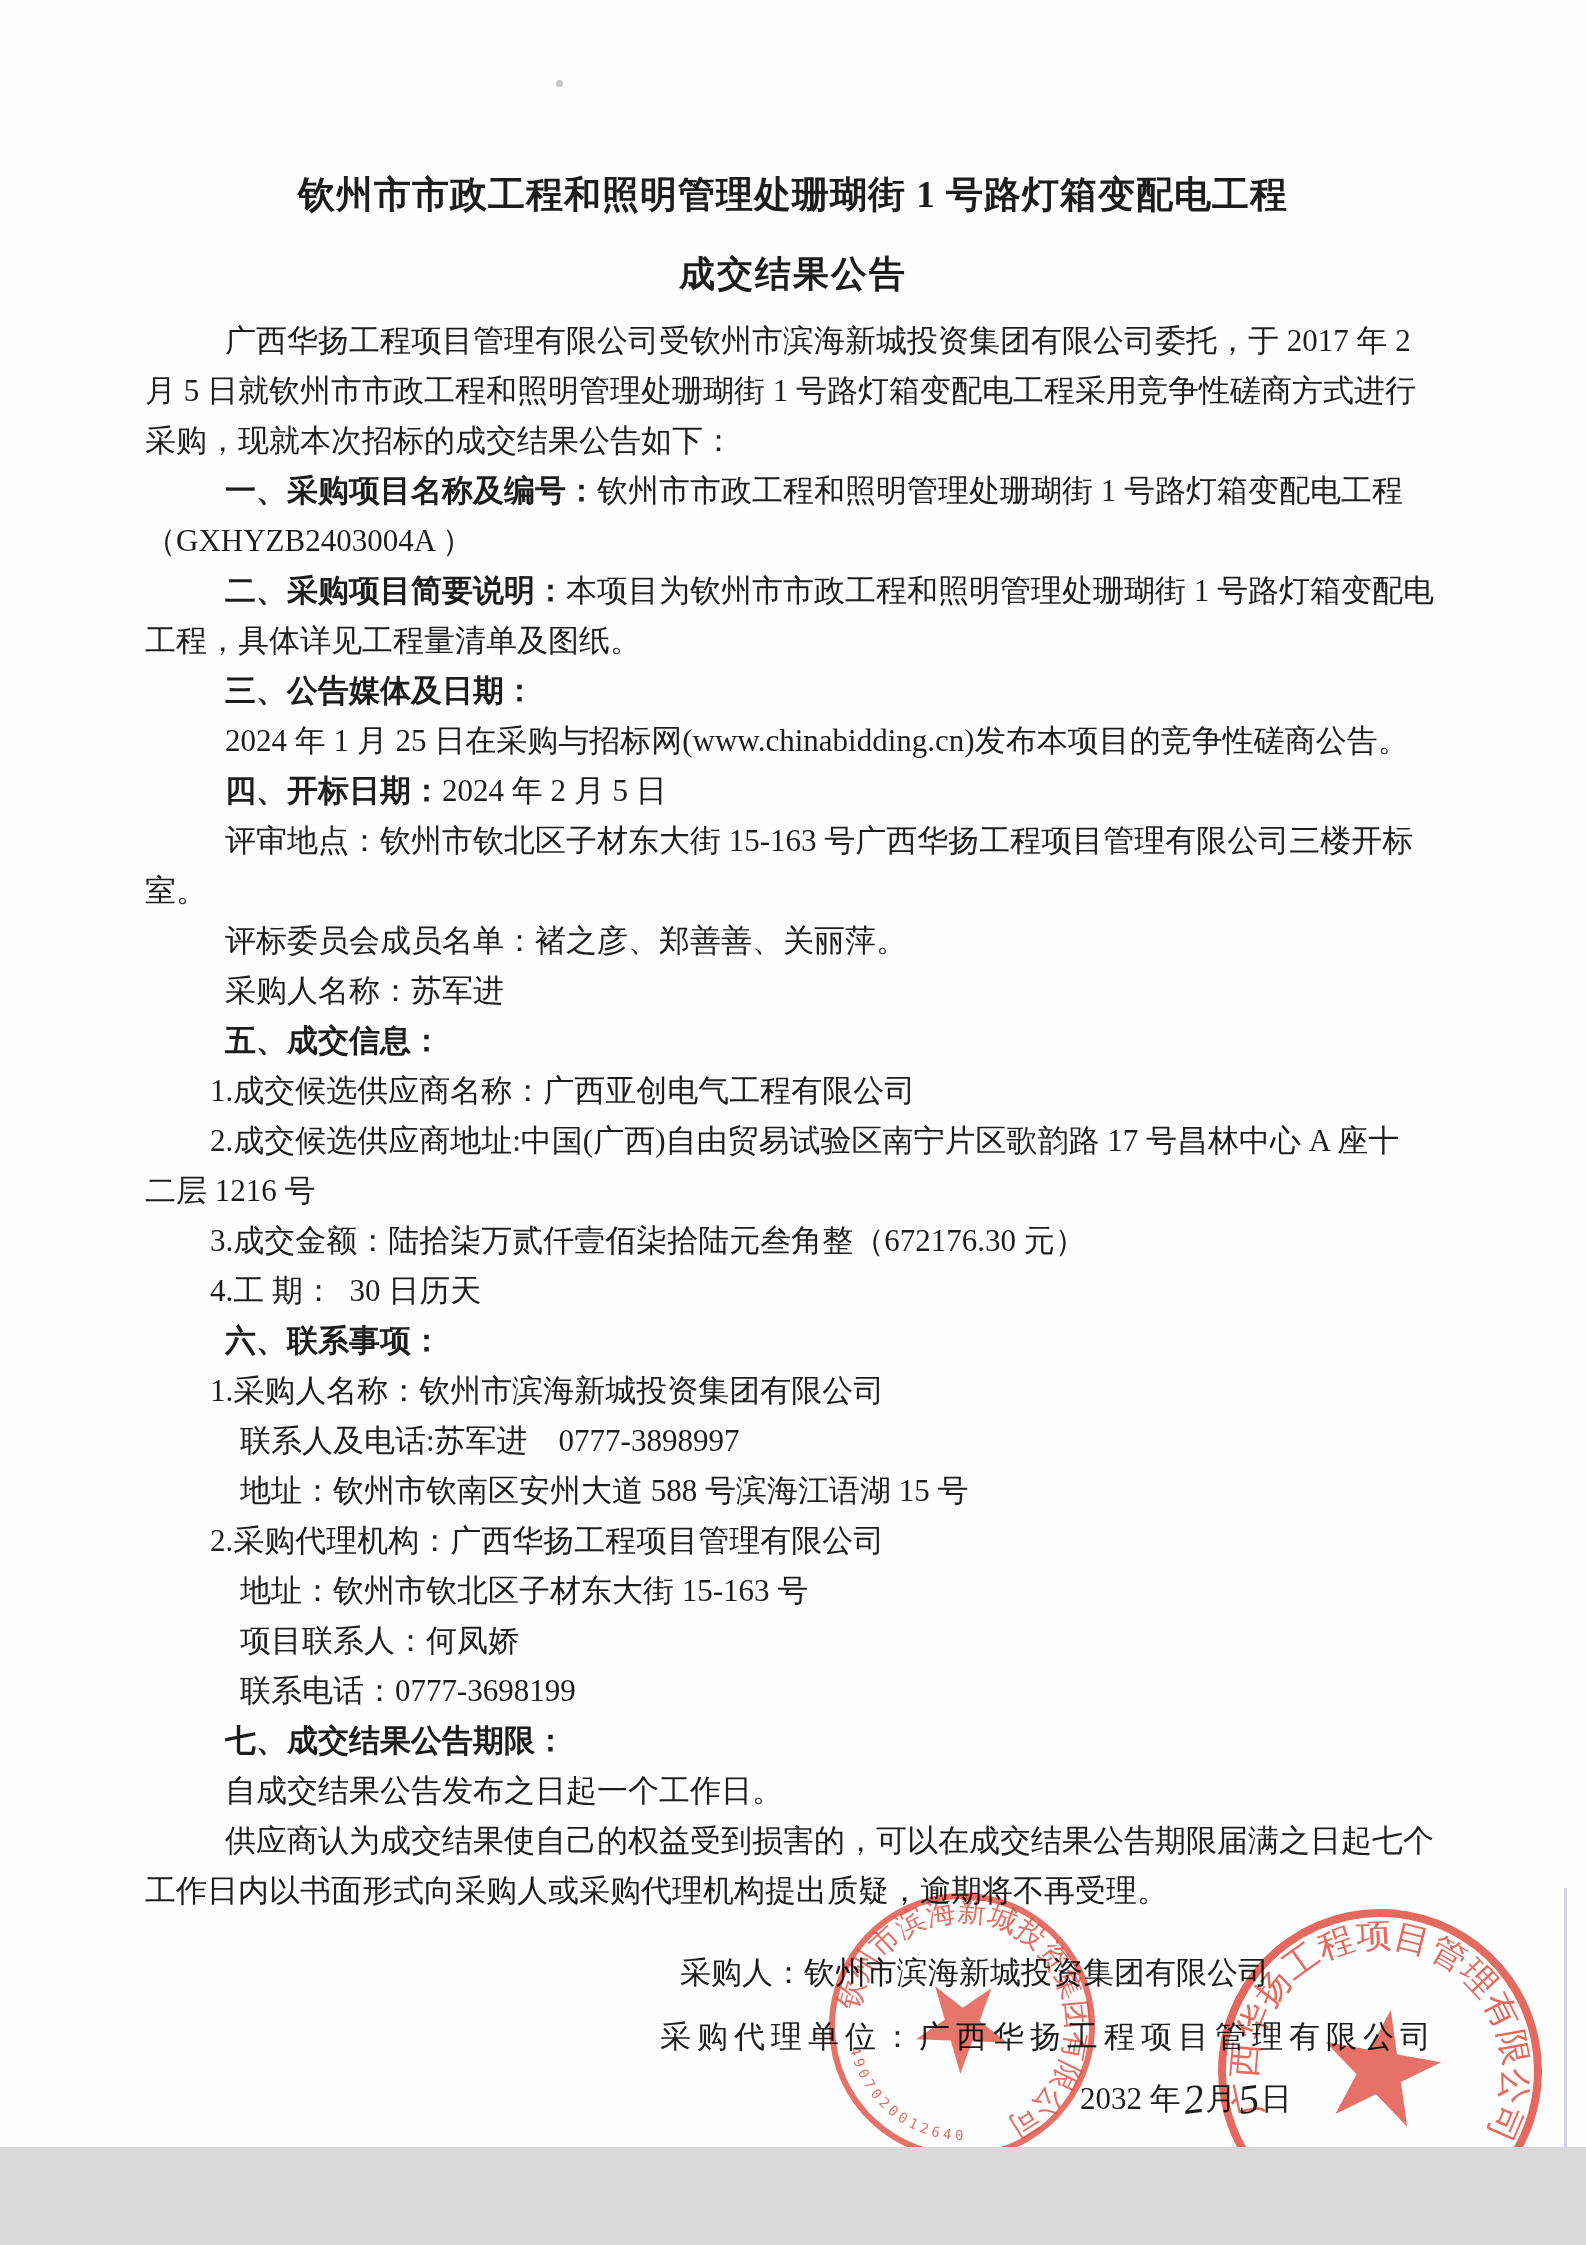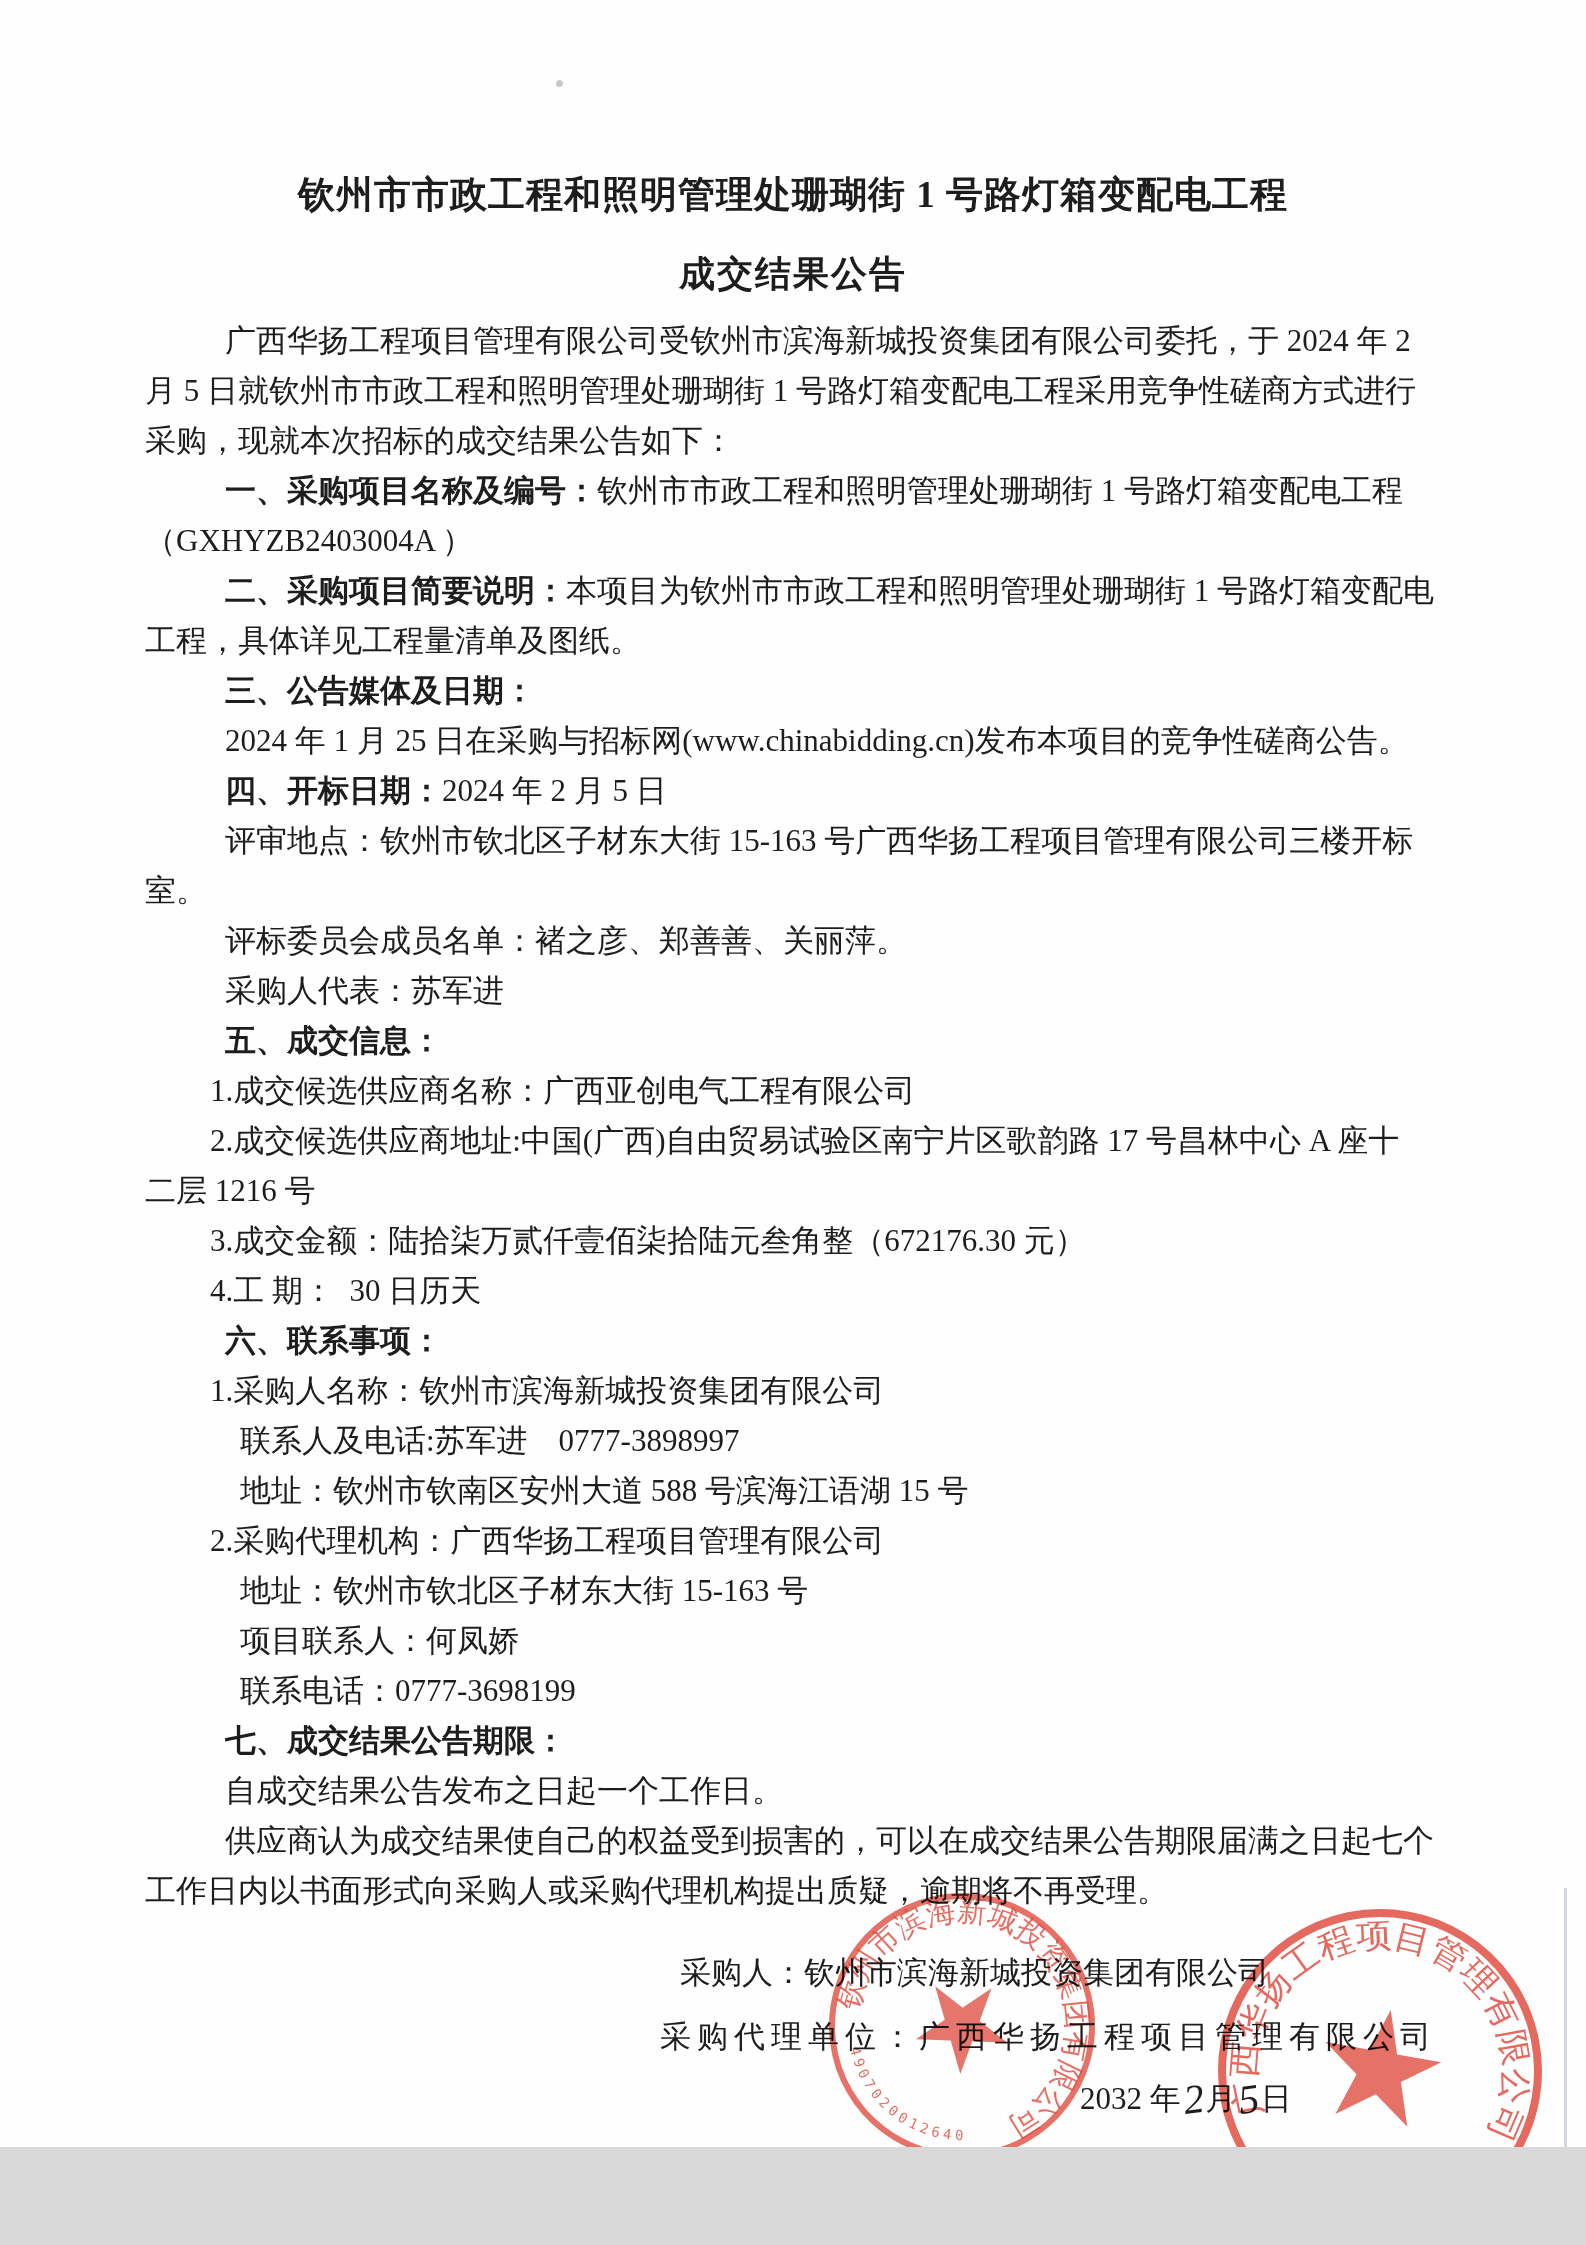--- a/index.html
+++ b/index.html
@@ -35,34 +35,34 @@
 <body>
 
 <div class="page">
 
   <div class="speck"></div>
 
   <div class="doc-title">钦州市市政工程和照明管理处珊瑚街 1 号路灯箱变配电工程</div>
   <div class="doc-subtitle">成交结果公告</div>
 
   <div class="body-block">
-    <div class="line ind-p"><span class="lbl"></span><span>广西华扬工程项目管理有限公司受钦州市滨海新城投资集团有限公司委托，于 2024 年 2</span></div>
+    <div class="line ind-p"><span class="lbl"></span><span>广西华扬工程项目管理有限公司受钦州市滨海新城投资集团有限公司委托，于 2017 年 2</span></div>
     <div class="line ind-m"><span class="lbl"></span><span>月 5 日就钦州市市政工程和照明管理处珊瑚街 1 号路灯箱变配电工程采用竞争性磋商方式进行</span></div>
     <div class="line ind-m"><span class="lbl"></span><span>采购，现就本次招标的成交结果公告如下：</span></div>
     <div class="line ind-p"><span class="lbl">一、采购项目名称及编号：</span><span>钦州市市政工程和照明管理处珊瑚街 1 号路灯箱变配电工程</span></div>
     <div class="line ind-m"><span class="lbl"></span><span>（GXHYZB2403004A ）</span></div>
     <div class="line ind-p"><span class="lbl">二、采购项目简要说明：</span><span>本项目为钦州市市政工程和照明管理处珊瑚街 1 号路灯箱变配电</span></div>
     <div class="line ind-m"><span class="lbl"></span><span>工程，具体详见工程量清单及图纸。</span></div>
     <div class="line ind-p"><span class="lbl">三、公告媒体及日期：</span><span></span></div>
     <div class="line ind-p"><span class="lbl"></span><span>2024 年 1 月 25 日在采购与招标网(www.chinabidding.cn)发布本项目的竞争性磋商公告。</span></div>
     <div class="line ind-p"><span class="lbl">四、开标日期：</span><span>2024 年 2 月 5 日</span></div>
     <div class="line ind-p"><span class="lbl"></span><span>评审地点：钦州市钦北区子材东大街 15-163 号广西华扬工程项目管理有限公司三楼开标</span></div>
     <div class="line ind-m"><span class="lbl"></span><span>室。</span></div>
     <div class="line ind-p"><span class="lbl"></span><span>评标委员会成员名单：褚之彦、郑善善、关丽萍。</span></div>
-    <div class="line ind-p"><span class="lbl"></span><span>采购人代表：苏军进</span></div>
+    <div class="line ind-p"><span class="lbl"></span><span>采购人名称：苏军进</span></div>
     <div class="line ind-p"><span class="lbl">五、成交信息：</span><span></span></div>
     <div class="line ind-n"><span class="lbl"></span><span>1.成交候选供应商名称：广西亚创电气工程有限公司</span></div>
     <div class="line ind-n"><span class="lbl"></span><span>2.成交候选供应商地址:中国(广西)自由贸易试验区南宁片区歌韵路 17 号昌林中心 A 座十</span></div>
     <div class="line ind-m"><span class="lbl"></span><span>二层 1216 号</span></div>
     <div class="line ind-n"><span class="lbl"></span><span>3.成交金额：陆拾柒万贰仟壹佰柒拾陆元叁角整（672176.30 元）</span></div>
     <div class="line ind-n"><span class="lbl"></span><span>4.工 期：  30 日历天</span></div>
     <div class="line ind-p"><span class="lbl">六、联系事项：</span><span></span></div>
     <div class="line ind-n"><span class="lbl"></span><span>1.采购人名称：钦州市滨海新城投资集团有限公司</span></div>
     <div class="line ind-s"><span class="lbl"></span><span>联系人及电话:苏军进    0777-3898997</span></div>
     <div class="line ind-s"><span class="lbl"></span><span>地址：钦州市钦南区安州大道 588 号滨海江语湖 15 号</span></div>

